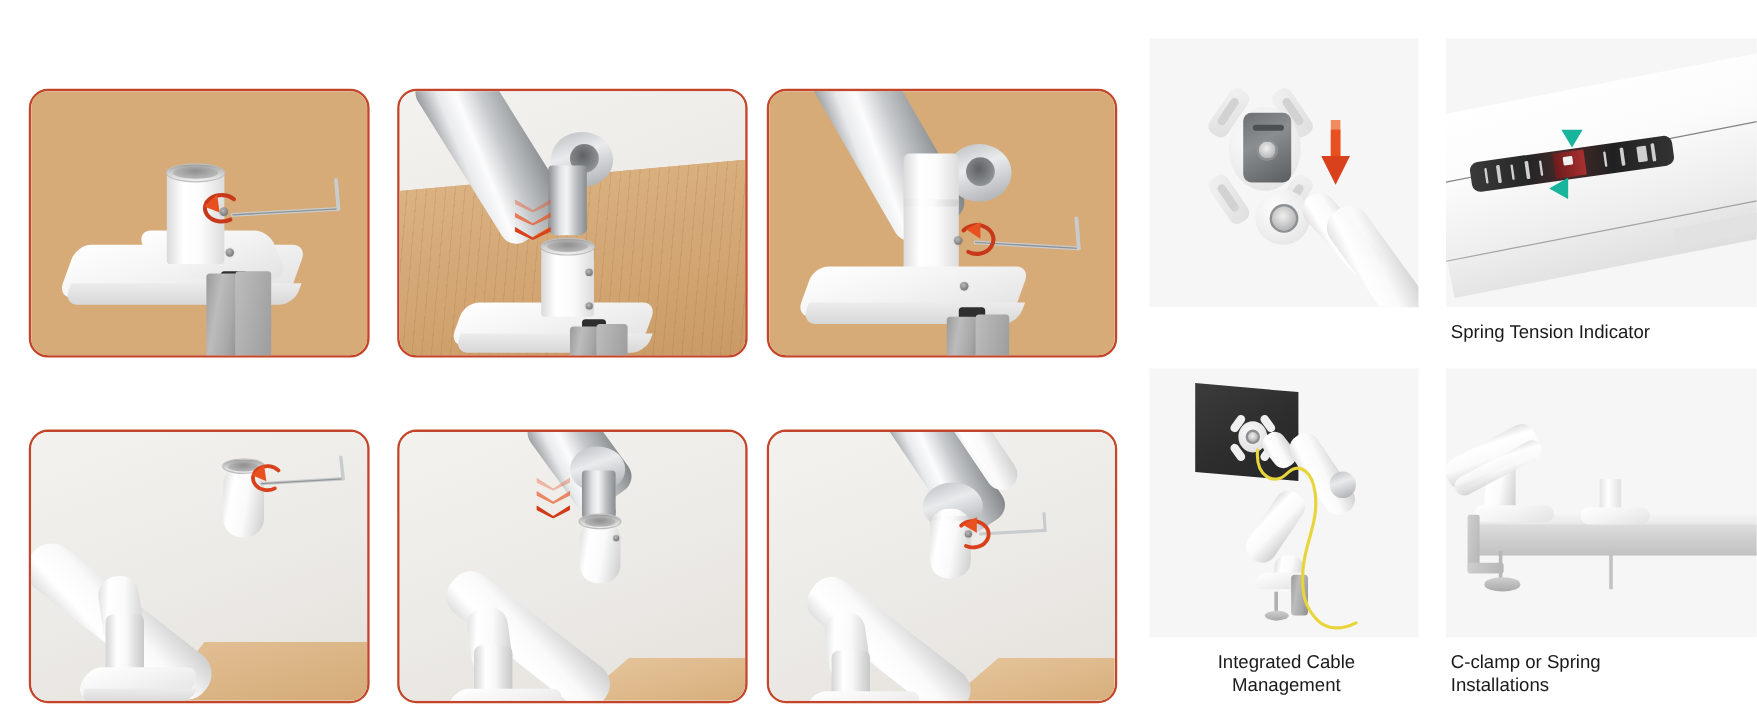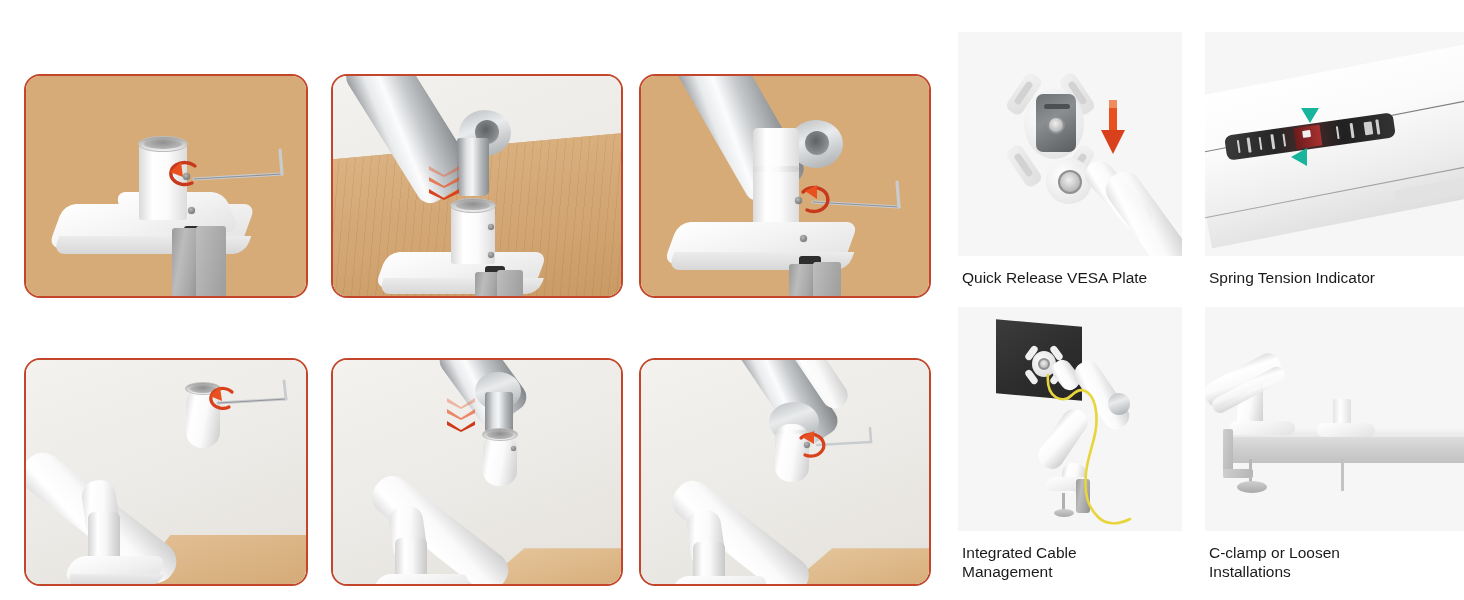--- a/index.html
+++ b/index.html
@@ -201,21 +201,21 @@
     position:absolute;left:4px;right:0;
     font-size:15.5px;
     line-height:19px;
     color:#1a1a1a;
     font-family:"Liberation Sans","DejaVu Sans",sans-serif;
     white-space:pre-line;
   }
 
   #feat-1{left:0;top:32px;width:224px;height:258px;}
   #feat-2{left:247px;top:32px;width:259px;height:258px;}
-  #feat-3{left:0;top:307px;width:224px;height:275px;}
+  #feat-3{left:0;top:307px;width:224px;height:275px;text-align:center;}
   #feat-4{left:247px;top:307px;width:259px;height:275px;}
 
   #feat-1 .feature-img,#feat-2 .feature-img{height:224px;}
   #feat-3 .feature-img,#feat-4 .feature-img{height:224px;}
   #feat-1 .feature-label,#feat-2 .feature-label{top:236px;}
   #feat-3 .feature-label,#feat-4 .feature-label{top:236px;}
 
   .fscene{position:absolute;inset:0;}
   .vesa-body{
     position:absolute;
@@ -554,21 +554,20 @@
 
         <div class="down-arrow-big" style="left:143px;top:68px;">
           <svg width="24" height="62" viewBox="0 0 24 62">
             <rect x="8" y="0" width="8" height="30" fill="#f08b5f"></rect>
             <rect x="8" y="8" width="8" height="26" fill="#e8511f"></rect>
             <polygon points="0,30 24,30 12,54" fill="#d8411c"></polygon>
           </svg>
         </div>
       </div>
     </div>
-    <div class="feature-label">Quick Release VESA Plate</div>
   </div>
 
   <div class="feature-cell" id="feat-2">
     <div class="feature-img">
       <div class="fscene">
         <div class="st-tube" style="left:-10px;top:38px;width:290px;height:152px;transform:rotate(-11deg);"></div>
         <div class="st-line" style="left:-10px;top:92px;width:300px;transform:rotate(-11deg);opacity:.55;"></div>
         <div class="st-line" style="left:-10px;top:158px;width:300px;transform:rotate(-11deg);opacity:.35;"></div>
 
         <div class="st-gauge" style="left:20px;top:92px;width:170px;height:25px;transform:rotate(-8deg);">
@@ -651,16 +650,16 @@
         <div class="cclamp-body" style="left:18px;top:122px;width:10px;height:48px;"></div>
         <div class="cclamp-body" style="left:18px;top:162px;width:30px;height:9px;"></div>
         <div class="cclamp-screw" style="left:44px;top:152px;width:3px;height:28px;"></div>
         <div class="cclamp-knob" style="left:32px;top:174px;width:30px;height:12px;"></div>
 
         <div class="grommet-post" style="left:128px;top:92px;width:18px;height:32px;"></div>
         <div class="base-top" style="left:112px;top:116px;width:58px;height:14px;"></div>
         <div class="grommet-rod" style="left:136px;top:152px;width:3px;height:32px;"></div>
       </div>
     </div>
-    <div class="feature-label">C-clamp or Loosen
+    <div class="feature-label">C-clamp or Spring
 Installations</div>
   </div>
 </div>
 
 </body></html>

